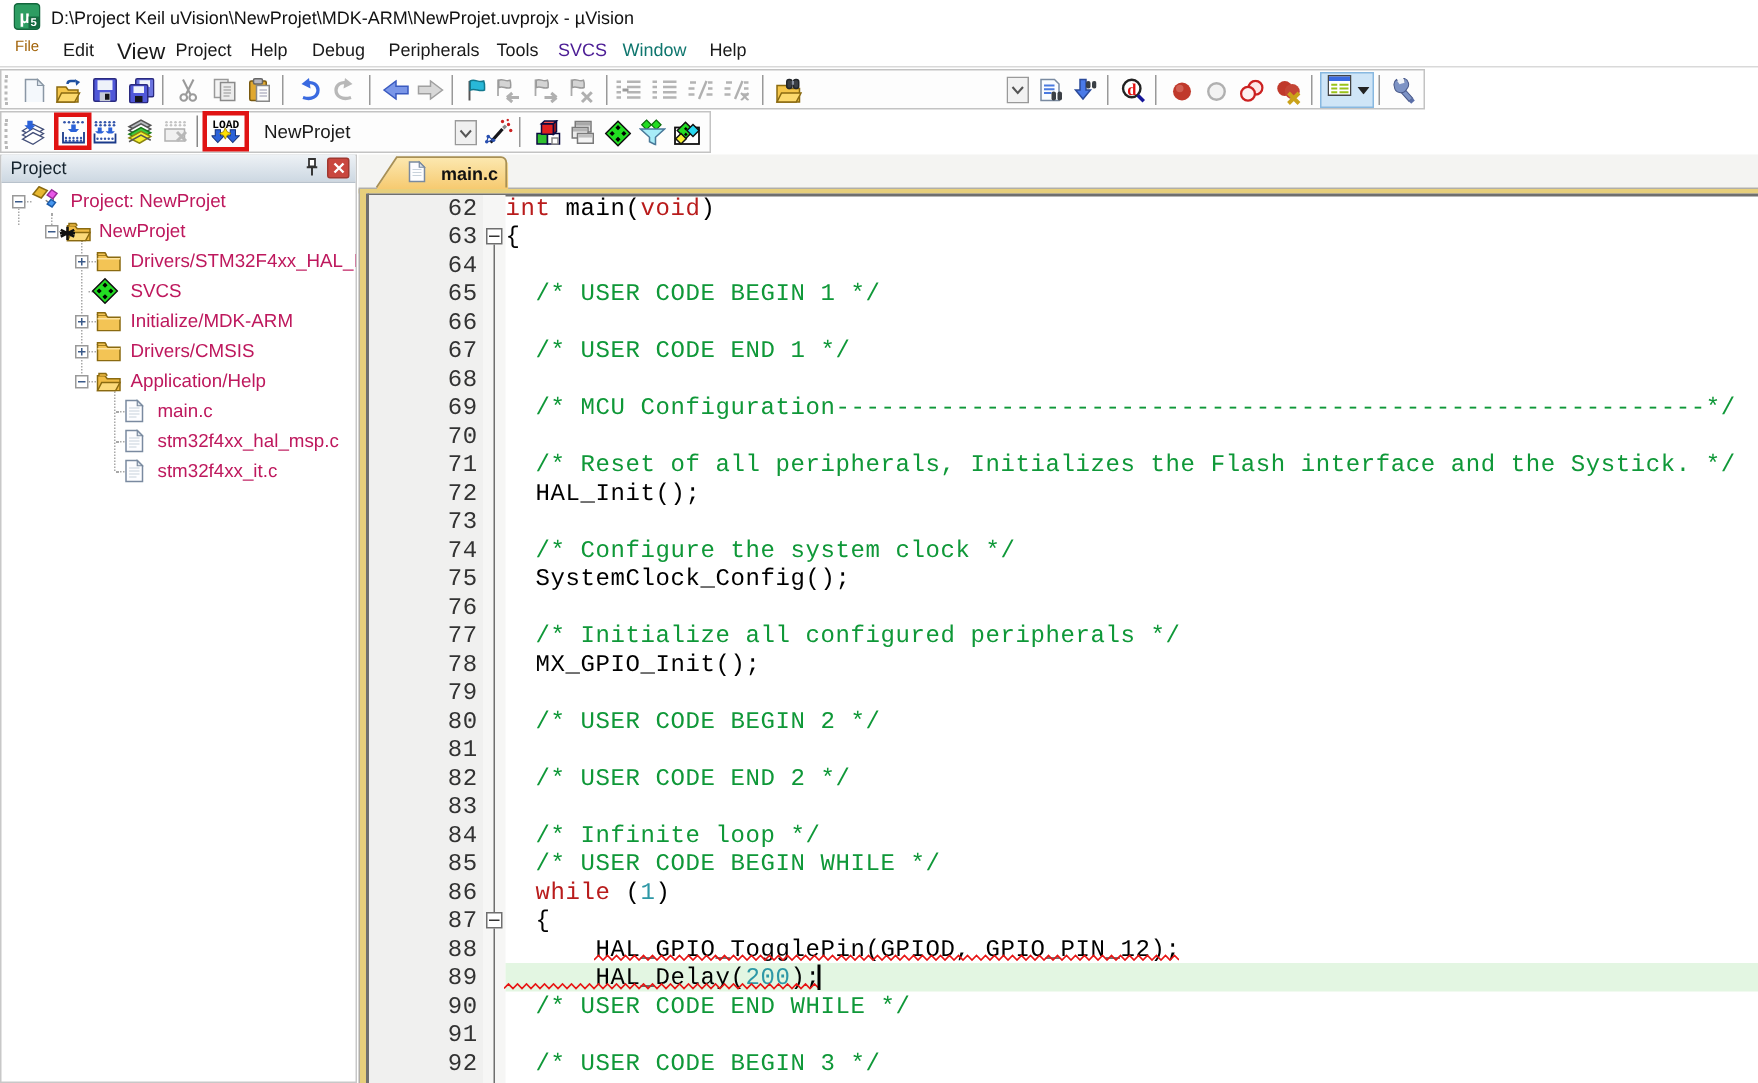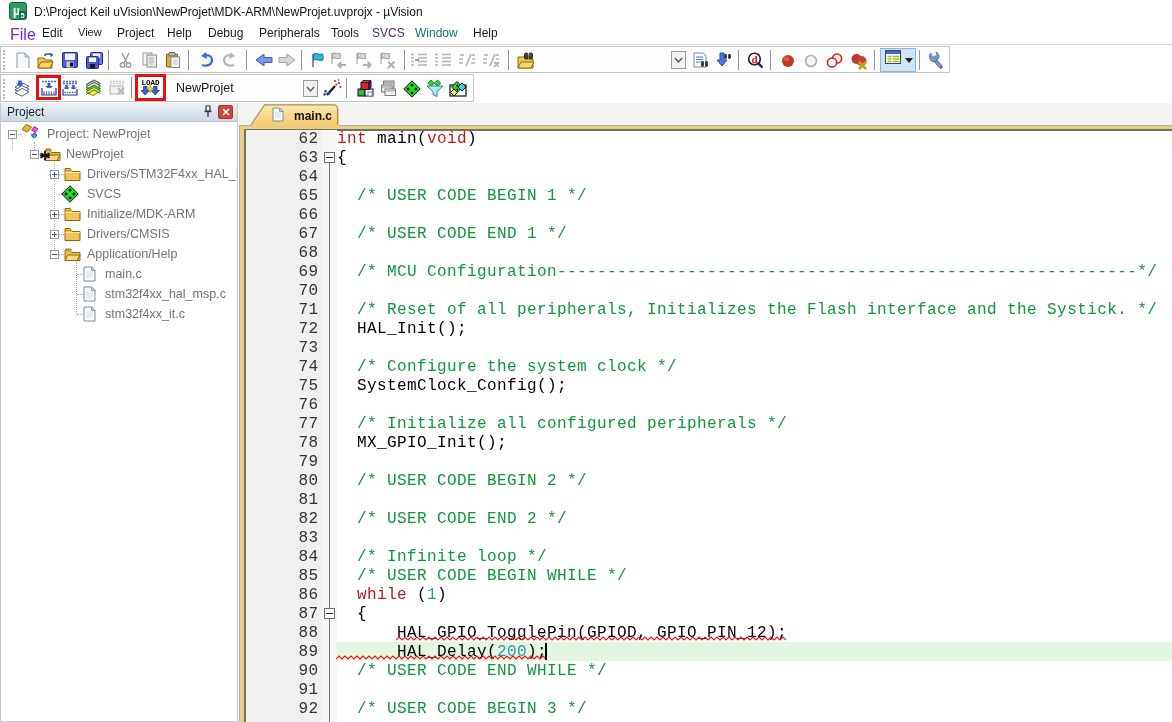--- a/index.html
+++ b/index.html
@@ -2,37 +2,37 @@
 <html><head><meta charset="utf-8"><style>
 html,body{margin:0;padding:0}
 body{width:1172px;height:722px;position:relative;background:#fff;font-family:"Liberation Sans",sans-serif;overflow:hidden}
 .a{position:absolute}
 .sep{position:absolute;width:1px;background:#999;top:50px;height:20px}
 .mono{font-family:"Liberation Mono",monospace;font-size:16px;letter-spacing:0.4px;line-height:19px;white-space:pre}
 .k{color:#b91c1c}
 .c{color:#0f9838}
 .n{color:#2e98a6}
 .row{height:19px}
-.trow{position:absolute;font-size:12.5px;color:#737373;white-space:nowrap}
+.trow{position:absolute;font-size:12.5px;color:#be185d;white-space:nowrap}
 .box{position:absolute;width:9px;height:9px;background:#fff;border:1px solid #999;box-sizing:border-box}
 .dotv{position:absolute;width:1px;border-left:1px dotted #a8a8a8}
 .doth{position:absolute;height:1px;border-top:1px dotted #a8a8a8}
 </style></head><body>
 <div class="a" style="left:0;top:0;width:1172px;height:22px;background:#fff"></div>
 <svg class="a" style="left:9px;top:2px" width="18" height="18" viewBox="0 0 18 18">
     <rect x="0.5" y="0.5" width="17" height="17" rx="2.5" fill="#2d9d62" stroke="#13663c"></rect>
 <text x="7.5" y="13" font-family="Liberation Sans" font-size="12" fill="#fff" text-anchor="middle" font-weight="bold">µ</text>
 <rect x="10" y="9" width="7" height="8" fill="#156b40"></rect>
 <text x="13.5" y="15.5" font-family="Liberation Sans" font-size="7.5" fill="#fff" text-anchor="middle" font-weight="bold">5</text>
   </svg>
 <div class="a" style="left:34px;top:5px;font-size:12px;color:#111">D:\Project Keil uVision\NewProjet\MDK-ARM\NewProjet.uvprojx - µVision</div>
 <div class="a" style="left:0;top:22px;width:1172px;height:22px;background:#fff"></div>
-<div class="a" style="left:10px;top:26px;font-size:16px;color:#6d28d9">File</div>
+<div class="a" style="left:10px;top:26px;font-size:10px;color:#a16207">File</div>
 <div class="a" style="left:42px;top:26px;font-size:12px;color:#1a1a1a">Edit</div>
-<div class="a" style="left:78px;top:26px;font-size:11px;color:#1a1a1a">View</div>
+<div class="a" style="left:78px;top:26px;font-size:15px;color:#1a1a1a">View</div>
 <div class="a" style="left:117px;top:26px;font-size:12px;color:#1a1a1a">Project</div>
 <div class="a" style="left:167px;top:26px;font-size:12px;color:#1a1a1a">Help</div>
 <div class="a" style="left:208px;top:26px;font-size:12px;color:#1a1a1a">Debug</div>
 <div class="a" style="left:259px;top:26px;font-size:12px;color:#1a1a1a">Peripherals</div>
 <div class="a" style="left:331px;top:26px;font-size:12px;color:#1a1a1a">Tools</div>
 <div class="a" style="left:372px;top:26px;font-size:12px;color:#4c1d95">SVCS</div>
 <div class="a" style="left:415px;top:26px;font-size:12px;color:#0f766e">Window</div>
 <div class="a" style="left:473px;top:26px;font-size:12px;color:#1a1a1a">Help</div>
 <div class="a" style="left:0;top:44px;width:1172px;height:1px;background:#d9d9d9"></div>
 <div class="a" style="left:0;top:46px;width:950px;height:27px;background:#fdfdfd;border:1px solid #c3c3c3;box-sizing:border-box"></div>

